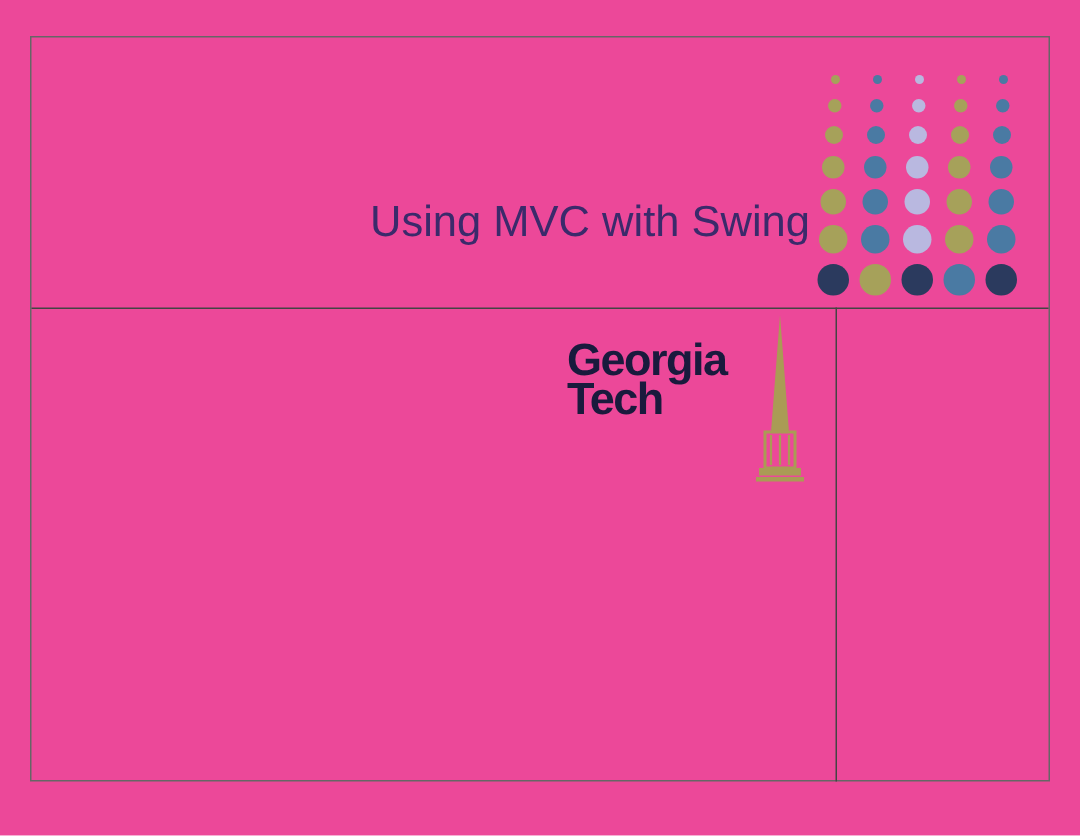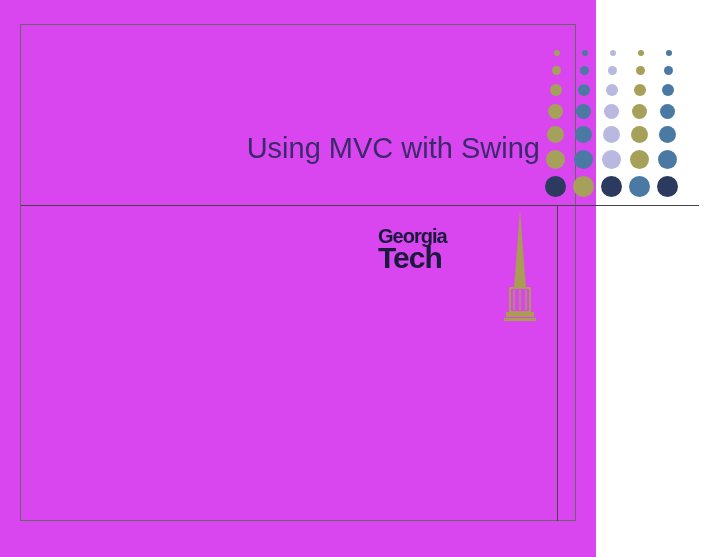--- a/index.html
+++ b/index.html
@@ -6,24 +6,24 @@
     margin: 0;
     padding: 0;
     width: 720px;
     height: 557px;
     background: #ffffff;
     font-family: "Gill Sans", "Gill Sans MT", "Segoe UI", sans-serif;
     overflow: hidden;
   }
   .page {
     position: relative;
-    width: 596px;
+    width: 720px;
     height: 557px;
     box-sizing: border-box;
-    background: #d946ef;
+    background: #ec4899;
   }
   .frame {
     position: absolute;
     left: 20px;
     top: 24px;
     right: 20px;
     bottom: 36px;
     border: 1px solid #666;
   }
   .dots {
@@ -70,21 +70,21 @@
     top: 228px;
     width: 160px;
   }
   .logo-text {
     font-family: "Arial Black", "Helvetica Neue", sans-serif;
     font-weight: 900;
     color: #1a1a3d;
     letter-spacing: -1px;
     line-height: 0.85;
   }
-  .logo-line1 { font-size: 20px; }
+  .logo-line1 { font-size: 30px; }
   .logo-line2 { font-size: 30px; padding-right: 28px; }
   .tower {
     position: absolute;
     left: 500px;
     top: 210px;
   }
 </style>
 </head>
 <body>
 

